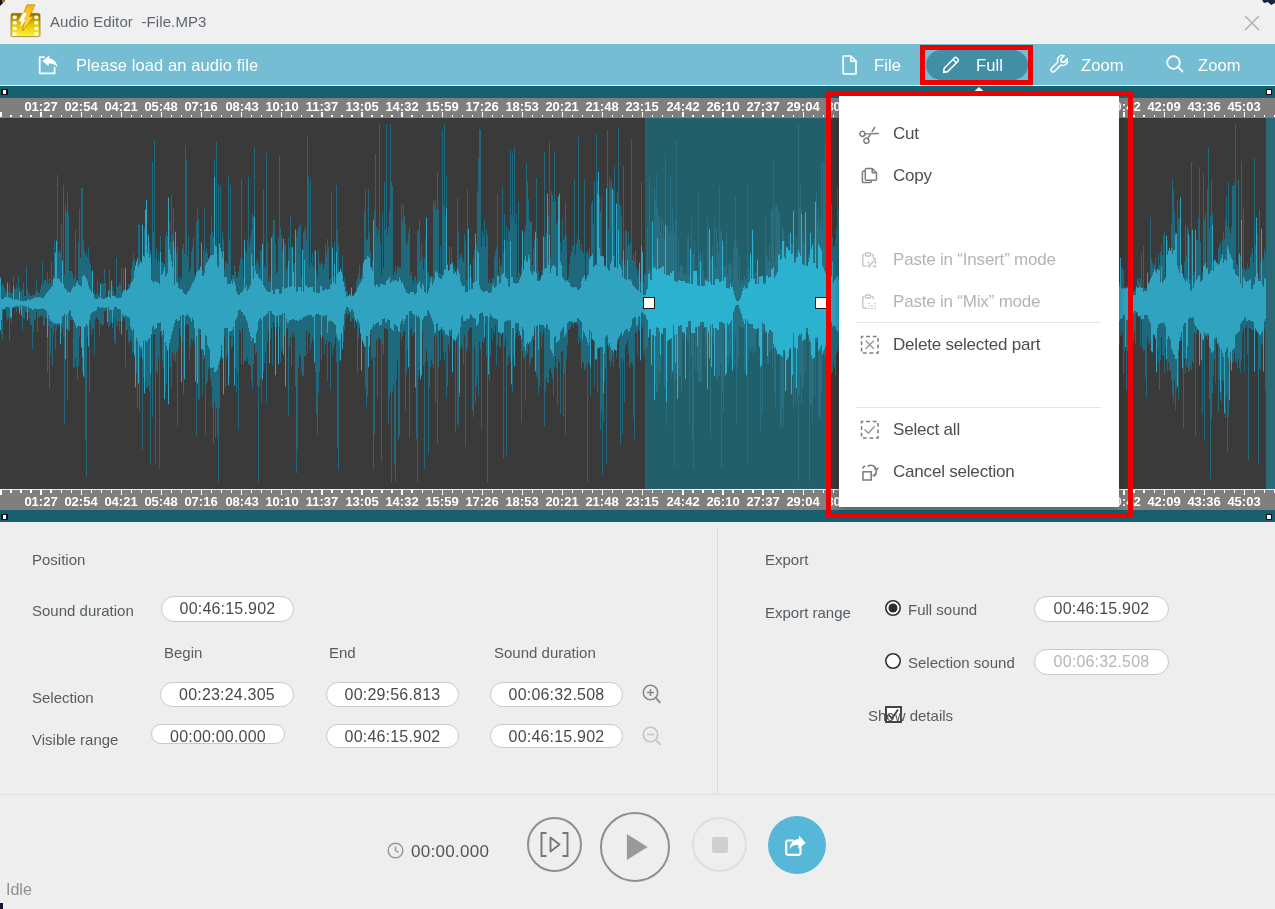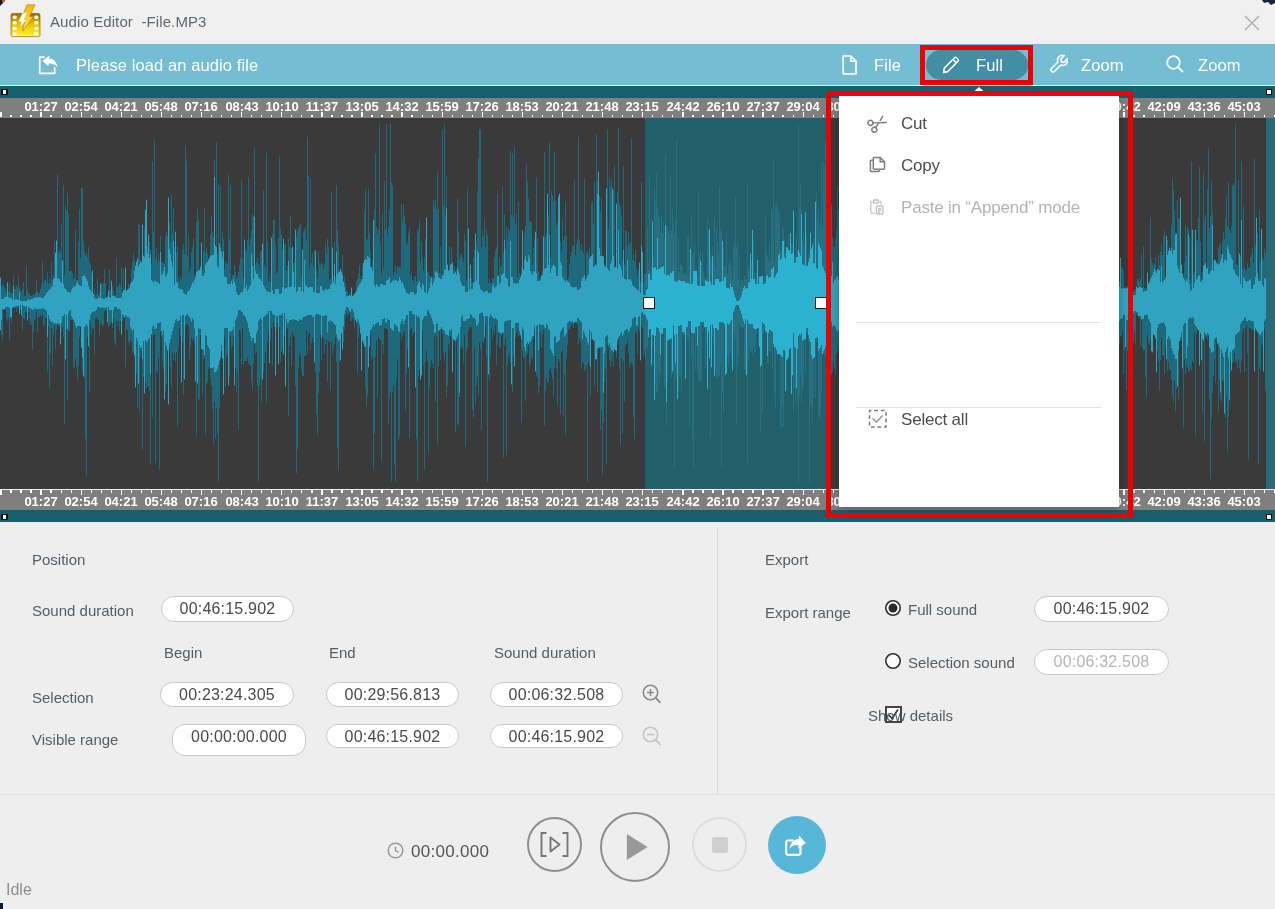--- a/index.html
+++ b/index.html
@@ -6,21 +6,21 @@
 .abs{position:absolute}
 #title{left:0;top:0;width:1275px;height:44px;background:#f0f0f0}
 #ttext{left:50px;top:13px;font-size:15px;color:#5e6770;letter-spacing:0.1px}
 #close{left:1243px;top:14px;width:18px;height:18px}
 #toolbar{left:0;top:44px;width:1275px;height:41px;background:#74bdd2}
 .tbtxt{font-size:16.5px;font-weight:normal;color:#fff;top:56px;letter-spacing:0.1px}
 #editpill{left:926px;top:50px;width:102px;height:30px;background:#418ea5;border-radius:15px}
 #wavesvg{left:0;top:85px}
 #menu{left:839px;top:96px;width:280px;height:411px;background:#fff;box-shadow:0 3px 8px rgba(0,0,0,0.25);z-index:5}
 #marrow{left:969px;top:87px;z-index:6;width:0;height:0;border-left:10px solid transparent;border-right:10px solid transparent;border-bottom:9px solid #fff}
-.mi{position:absolute;left:28px;height:42px;display:flex;}
+.mi{position:absolute;left:20px;height:42px;display:flex;align-items:center}
 .mic{width:21px;height:21px;margin-right:13px;display:inline-block}
 .mic svg{display:block}
 .mit{font-size:17px;letter-spacing:-0.2px;white-space:nowrap;padding-top:2px}
 .msep{position:absolute;left:17px;width:245px;height:0;border-top:1px solid #e4e4e4}
 .redbox{position:absolute;border-style:solid;border-color:#ef0000;z-index:10}
 #panel{left:0;top:522px;width:1275px;height:272px;background:#eeeeee}
 .lbl{font-size:15px;color:#555d63;white-space:nowrap}
 .pill{position:absolute;background:#fff;border:1.5px solid #c9c9c9;border-radius:13px;font-size:16px;color:#484b4e;text-align:center;line-height:23px;letter-spacing:0.2px}
 .pill.dis{color:#b5b5b5}
 #vsep{left:717px;top:528px;width:1px;height:266px;background:#dcdcdc}
@@ -209,61 +209,98 @@
         <svg width="21" height="21" viewBox="0 0 21 21">
           <g stroke="#7c7c7c" stroke-width="1.5" fill="none" stroke-linejoin="round">
 <path d="M6.2 6.2H4.3a0.9 0.9 0 0 0-0.9 0.9v9.6a0.9 0.9 0 0 0 0.9 0.9h7a0.9 0.9 0 0 0 0.9-0.9v-1.5"></path>
 <path d="M7.2 3.5h6.1l4.2 4.2v6.6a0.9 0.9 0 0 1-0.9 0.9H7.2a0.9 0.9 0 0 1-0.9-0.9V4.4a0.9 0.9 0 0 1 0.9-0.9z" fill="#fff"></path>
 <path d="M13.2 3.7v4h4"></path>
           </g>
         </svg>
       </span>
       <span class="mit" style="color:#4e4e4e">Copy</span>
     </div>
-    <div class="mi" style="top:100px">
+    <div class="mi" style="top:142px">
       <span class="mic">
         <svg width="21" height="21" viewBox="0 0 21 21">
           <g stroke="#c3c3c3" stroke-width="1.3" fill="none" stroke-linejoin="round">
             <path d="M5.5 5.5H5a1.2 1.2 0 0 0-1.2 1.2V16A1.2 1.2 0 0 0 5 17.2h3M12.5 5.5h.5A1.2 1.2 0 0 1 14.2 6.7V8.5"></path>
             <rect x="6.5" y="4" width="5" height="3" rx="0.8"></rect>
-            <rect x="9.5" y="10" width="6.5" height="8" rx="0.8"></rect>
-            <path d="M11 12.5h3.5M11 14.5h3.5M11 16.5h2"></path>
+            <path d="M16.5 10.5v-1h-2M16.5 12.5v2M16.5 16.5v1h-2M10.5 17.5h-1v-1M9.5 14v-1M15.5 11.5l-4.5 4.5M11.5 16h-0.8v-0.8" stroke-linecap="round"></path>
           </g>
         </svg>
       </span>
-      <span class="mit" style="color:#b4b4b4">Paste in “Append” mode</span>
+      <span class="mit" style="color:#b4b4b4">Paste in “Insert” mode</span>
+    </div>
+    <div class="mi" style="top:184px">
+      <span class="mic">
+        <svg width="21" height="21" viewBox="0 0 21 21">
+          <g stroke="#c3c3c3" stroke-width="1.3" fill="none" stroke-linejoin="round">
+            <path d="M5.5 5.5H5a1.2 1.2 0 0 0-1.2 1.2V16A1.2 1.2 0 0 0 5 17.2h3M12.5 5.5h.5A1.2 1.2 0 0 1 14.2 6.7V8.5"></path>
+            <rect x="6.5" y="4" width="5" height="3" rx="0.8"></rect>
+            <path d="M10 12v1M10 14.5v1M10 17v1M13 14.5v1M13 17v1M16 12v1M16 14.5v1M16 17v1" stroke-width="1.6"></path>
+          </g>
+        </svg>
+      </span>
+      <span class="mit" style="color:#b4b4b4">Paste in “Mix” mode</span>
+    </div>
+    <div class="mi" style="top:227px">
+      <span class="mic">
+        <svg width="21" height="21" viewBox="0 0 21 21">
+          <rect x="2.5" y="2.5" width="16.5" height="16.5" fill="none" stroke="#7c7c7c" stroke-width="1.5" stroke-dasharray="3.8 2.8" stroke-dashoffset="1.9"></rect>
+          <path d="M7 7l7.5 7.5M14.5 7L7 14.5" stroke="#999" stroke-width="1.4" fill="none" stroke-linecap="round"></path>
+        </svg>
+      </span>
+      <span class="mit" style="color:#4e4e4e">Delete selected part</span>
     </div>
     <div class="mi" style="top:312px">
       <span class="mic">
         <svg width="21" height="21" viewBox="0 0 21 21">
           <rect x="2.5" y="2.5" width="16.5" height="16.5" fill="none" stroke="#7c7c7c" stroke-width="1.5" stroke-dasharray="3.8 2.8" stroke-dashoffset="1.9"></rect>
           <path d="M6 10.8l3.4 3.4 5.8-6.4" stroke="#999" stroke-width="1.5" fill="none" stroke-linecap="round" stroke-linejoin="round"></path>
         </svg>
       </span>
       <span class="mit" style="color:#4e4e4e">Select all</span>
+    </div>
+    <div class="mi" style="top:354px">
+      <span class="mic">
+        <svg width="21" height="21" viewBox="0 0 21 21">
+          <g stroke="#7c7c7c" fill="none">
+<rect x="4" y="10.8" width="8.2" height="8.2" stroke-width="1.5"></rect>
+<path d="M4.2 7.8V6.4a0.9 0.9 0 0 1 0.9-0.9h1.5" stroke-width="1.4"></path>
+<path d="M8.6 5.3c4.2-2.6 8 0 8.6 3.6" stroke-width="1.6"></path>
+<path d="M17.3 11.4c0.3 1.6-0.3 3.2-1.5 4.3" stroke-width="1.6" opacity="0"></path>
+<path d="M15.2 7l2.2 2.2 2-2.4" stroke-width="1.4"></path>
+<path d="M17.2 9.3c0.5 2.3-0.2 4-1.8 5.3" stroke-width="1.6"></path>
+<path d="M13.6 13.2l1.6 1.8 2.2-1.4" stroke-width="1.4" opacity="0"></path>
+<path d="M13.4 14.2l2 0.6 0.6-2.2" stroke-width="1.4"></path>
+</g>
+        </svg>
+      </span>
+      <span class="mit" style="color:#4e4e4e">Cancel selection</span>
     </div>
     <div class="msep" style="top:226px"></div>
     <div class="msep" style="top:311px"></div>
   </div>
 <div class="redbox" style="left:920px;top:45px;width:113px;height:40px;border-width:5px"></div>
 <div class="redbox" style="left:826px;top:91px;width:307px;height:427px;border-width:5px"></div>
 <div class="abs" id="panel"></div>
 <div class="abs" id="vsep"></div>
 <div class="abs lbl" style="left:32px;top:551px">Position</div>
 <div class="abs lbl" style="left:32px;top:602px">Sound duration</div>
 <div class="abs pill" style="left:161px;top:596px;width:133px;height:26px">00:46:15.902</div>
 <div class="abs lbl" style="left:164px;top:644px">Begin</div>
 <div class="abs lbl" style="left:329px;top:644px">End</div>
 <div class="abs lbl" style="left:494px;top:644px">Sound duration</div>
 <div class="abs lbl" style="left:32px;top:689px">Selection</div>
 <div class="abs pill" style="left:160px;top:682px;width:134px;height:25px">00:23:24.305</div>
 <div class="abs pill" style="left:326px;top:682px;width:133px;height:25px">00:29:56.813</div>
 <div class="abs pill" style="left:490px;top:682px;width:133px;height:25px">00:06:32.508</div>
 <div class="abs lbl" style="left:32px;top:731px">Visible range</div>
-<div class="abs pill" style="left:172px;top:724px;width:134px;height:32px">00:00:00.000</div>
+<div class="abs pill" style="left:151px;top:724px;width:134px;height:20px">00:00:00.000</div>
 <div class="abs pill" style="left:326px;top:724px;width:133px;height:24px">00:46:15.902</div>
 <div class="abs pill" style="left:490px;top:724px;width:133px;height:24px">00:46:15.902</div>
 <svg class="abs" style="left:641px;top:683px" width="22" height="24" viewBox="0 0 22 24">
     <circle cx="9.5" cy="9.5" r="7.2" fill="none" stroke="#8a8a8a" stroke-width="1.6"></circle>
     <path d="M9.5 6v7M6 9.5h7" stroke="#8a8a8a" stroke-width="1.6"></path>
     <path d="M14.8 14.8l4.6 5" stroke="#8a8a8a" stroke-width="1.8"></path>
   </svg>
 <svg class="abs" style="left:641px;top:725px" width="22" height="24" viewBox="0 0 22 24">
     <circle cx="9.5" cy="9.5" r="7.2" fill="none" stroke="#c4c4c4" stroke-width="1.6"></circle>
     <path d="M6 9.5h7" stroke="#c4c4c4" stroke-width="1.6"></path>

